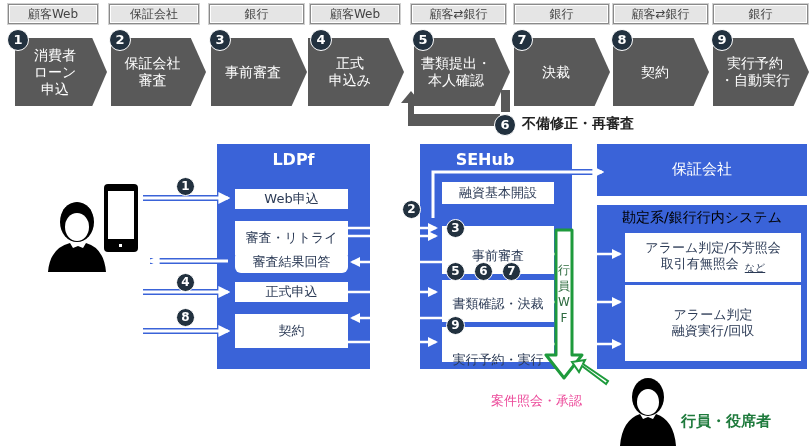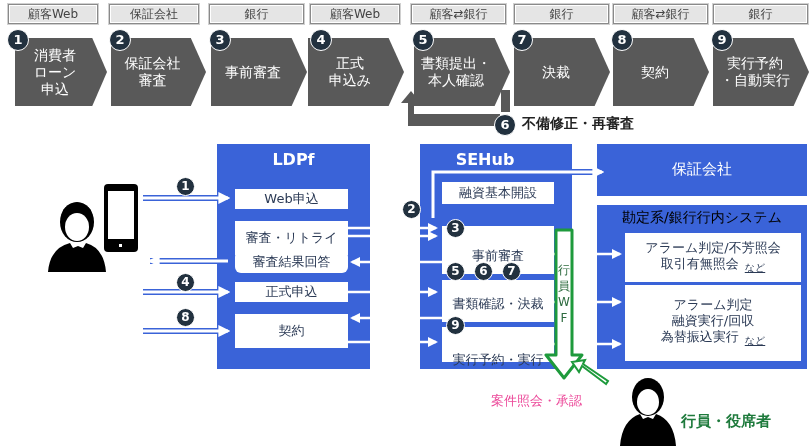--- a/index.html
+++ b/index.html
@@ -96,21 +96,20 @@
 <div class="wbox" style="left:442px;top:280px;width:112px;height:42px;padding-top:6px;box-sizing:border-box;">書類確認・決裁</div>
 <div class="wbox" style="left:442px;top:327px;width:112px;height:35px;padding-top:30px;box-sizing:border-box;">実行予約・実行</div>
 
 <div class="wbox" style="left:625px;top:233px;width:176px;height:49px;flex-direction:column;">
   <span>アラーム判定/不芳照会</span>
   <span><span>取引有無照会</span><span class="nado">など</span></span>
 </div>
 <div class="wbox" style="left:625px;top:285px;width:176px;height:76px;flex-direction:column;">
   <span>アラーム判定</span>
   <span>融資実行/回収</span>
-  <span><span>為替振込実行</span><span class="nado">など</span></span>
 </div>
 
 <svg width="810" height="448">
   <defs>
     <marker id="ah" viewBox="0 0 10 10" refX="8" refY="5" markerWidth="4" markerHeight="4" orient="auto">
       <path d="M0 0 L10 5 L0 10 Z" fill="#fff"></path>
     </marker>
   </defs>
   <g stroke="#fff" fill="none">
 

